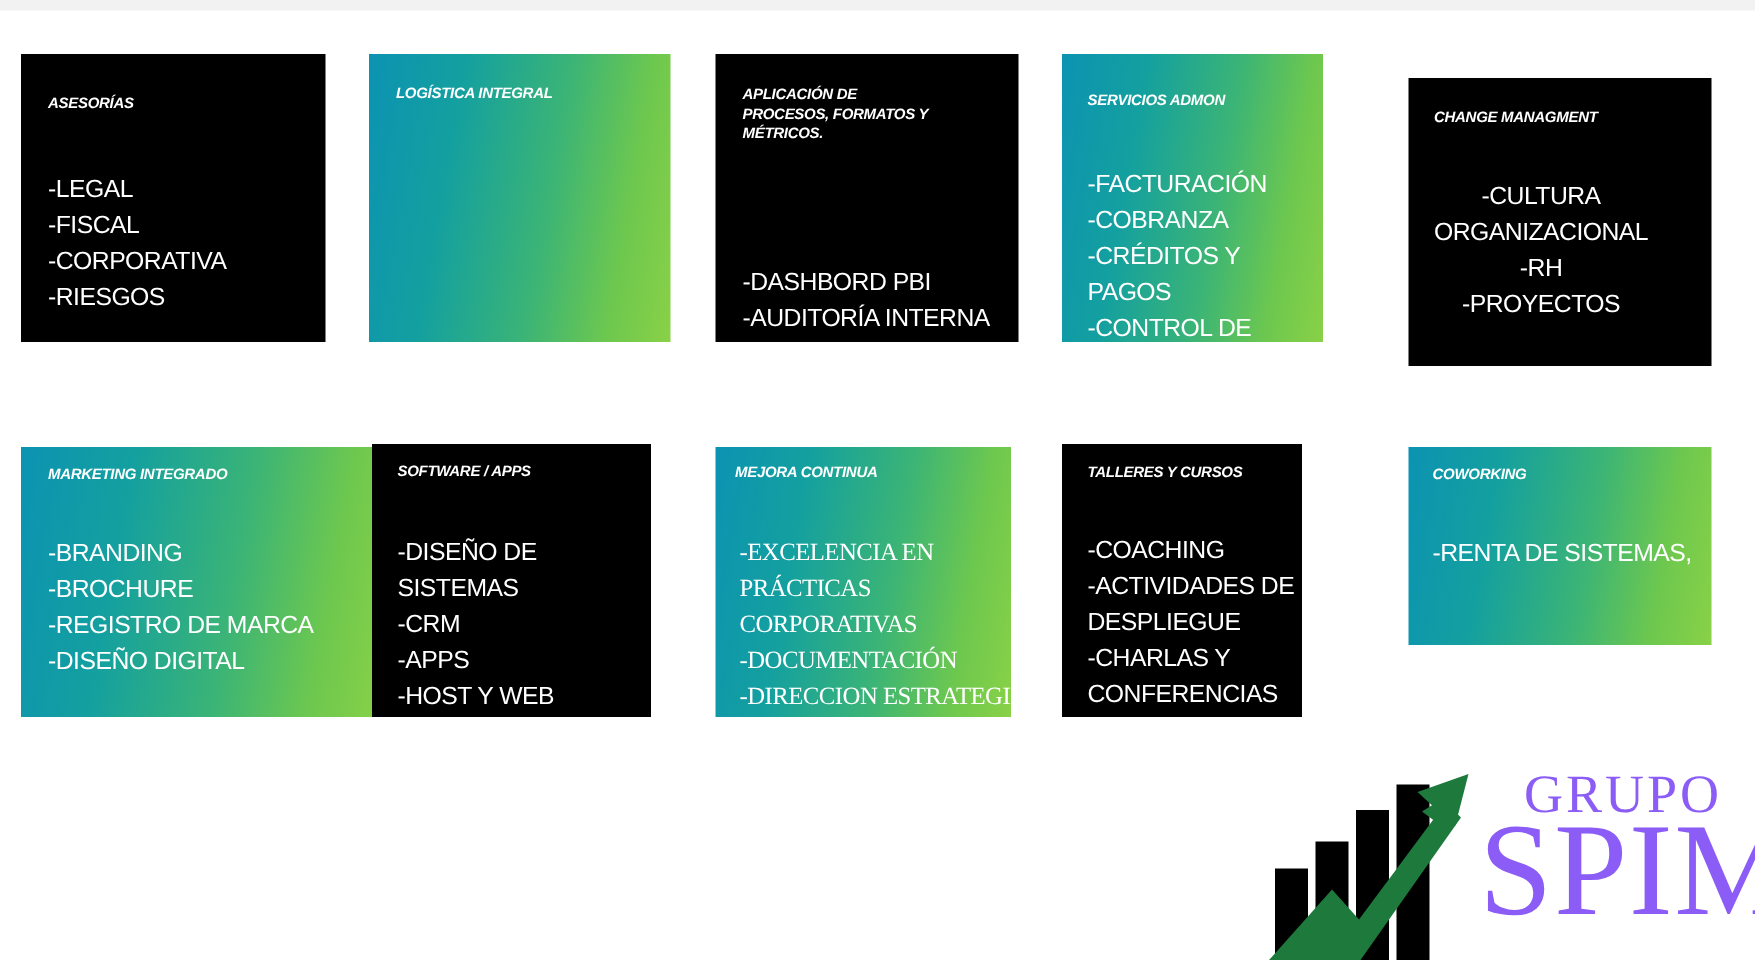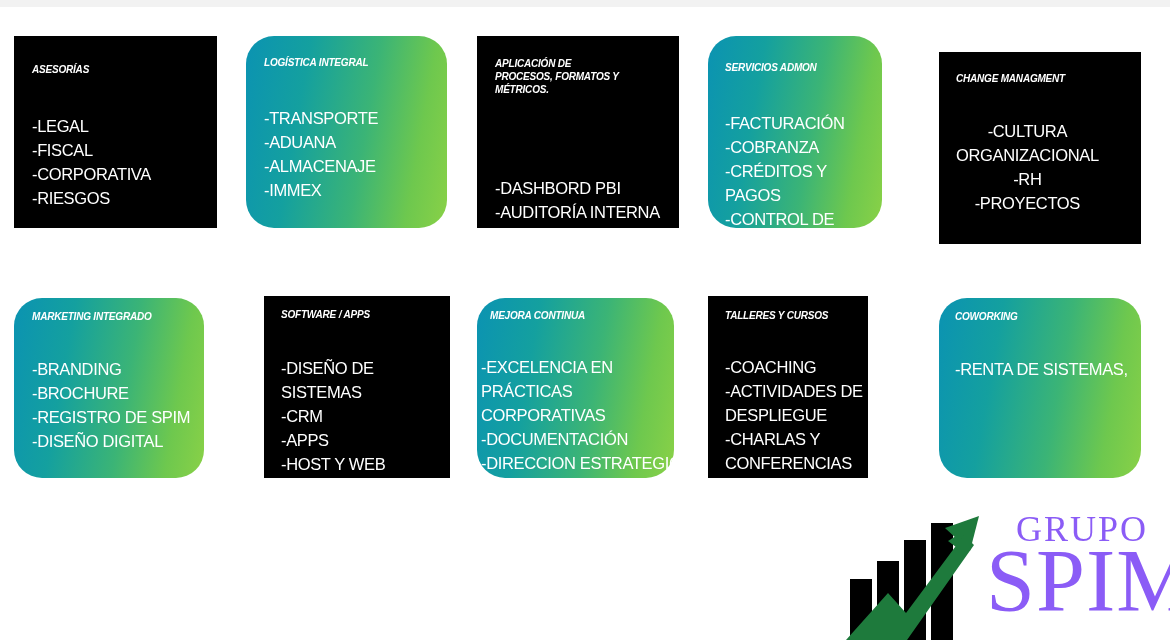--- a/index.html
+++ b/index.html
@@ -26,21 +26,20 @@
 
   .card {
     position: absolute;
     box-sizing: border-box;
     color: #ffffff;
     overflow: visible;
   }
   .card.dark { background: #000000; }
   .card.grad {
     background: linear-gradient(100deg, #0b93b2 0%, #14a09f 28%, #3bb476 58%, #6ec84e 82%, #89d147 100%);
-    border-radius: 28px;
   }
 
   .card-title {
     font-weight: bold;
     font-size: 10px;
     letter-spacing: -0.2px;
     line-height: 1.32;
     white-space: pre-line;
     font-style: italic;
   }
@@ -53,25 +52,25 @@
   }
 
   
   #card-asesorias      { left: 14px;  top: 36px;  width: 203px; height: 192px; }
   #card-logistica      { left: 246px; top: 36px;  width: 201px; height: 192px; }
   #card-aplicacion     { left: 477px; top: 36px;  width: 202px; height: 192px; padding-left: 29px; }
   #card-servicios      { left: 708px; top: 36px;  width: 174px; height: 192px; }
   #card-change         { left: 939px; top: 36px;  width: 202px; height: 192px; margin-top: 16px; }
 
   
-  #card-marketing      { left: 14px;  top: 298px; width: 190px; height: 180px; }
-  #card-software       { left: 264px; top: 296px; width: 186px; height: 182px; }
+  #card-marketing      { left: 14px;  top: 298px; width: 242px; height: 180px; }
+  #card-software       { left: 248px; top: 296px; width: 186px; height: 182px; }
   #card-mejora         { left: 477px; top: 298px; width: 197px; height: 180px; }
   #card-talleres       { left: 708px; top: 296px; width: 160px; height: 182px; }
-  #card-coworking      { left: 939px; top: 298px; width: 202px; height: 180px; }
+  #card-coworking      { left: 939px; top: 298px; width: 202px; height: 132px; }
 
   
   #card-asesorias  .card-title { position:absolute; left:18px;  top:27px; }
   #card-asesorias  .card-list  { position:absolute; left:18px;  top:79px; }
 
   #card-logistica  .card-title { position:absolute; left:18px;  top:20px; }
   #card-logistica  .card-list  { position:absolute; left:18px;  top:71px; }
 
   #card-aplicacion .card-title { position:absolute; left:18px;  top:21px; width:176px; }
   #card-aplicacion .card-list  { position:absolute; left:18px;  top:141px; }
@@ -82,21 +81,21 @@
   #card-change     .card-title { position:absolute; left:17px;  top:20px; }
   #card-change     .card-list  { position:absolute; left:17px;  top:68px;text-align:center; }
 
   #card-marketing  .card-title { position:absolute; left:18px;  top:12px; }
   #card-marketing  .card-list  { position:absolute; left:18px;  top:60px; }
 
   #card-software   .card-title { position:absolute; left:17px;  top:12px; }
   #card-software   .card-list  { position:absolute; left:17px;  top:61px; }
 
   #card-mejora     .card-title { position:absolute; left:13px;  top:11px; }
-  #card-mejora     .card-list  { position:absolute; left:4px;   top:58px; width:214px; }
+  #card-mejora     .card-list  { position:absolute; left:16px;   top:58px; width:214px;font-family:Liberation Serif, serif; }
 
   #card-talleres   .card-title { position:absolute; left:17px;  top:13px; }
   #card-talleres   .card-list  { position:absolute; left:17px;  top:60px; width:210px; }
 
   #card-coworking  .card-title { position:absolute; left:16px;  top:12px; }
   #card-coworking  .card-list  { position:absolute; left:16px;  top:60px; }
 
   
   #logo {
     position: absolute;
@@ -146,24 +145,20 @@
 <div class="card dark" id="card-asesorias">
   <div class="card-title">ASESORÍAS</div>
   <div class="card-list">-LEGAL
 -FISCAL
 -CORPORATIVA
 -RIESGOS</div>
 </div>
 
 <div class="card grad" id="card-logistica">
   <div class="card-title">LOGÍSTICA INTEGRAL</div>
-  <div class="card-list">-TRANSPORTE
--ADUANA
--ALMACENAJE
--IMMEX</div>
 </div>
 
 <div class="card dark" id="card-aplicacion">
   <div class="card-title">APLICACIÓN DE
 PROCESOS, FORMATOS Y
 MÉTRICOS.</div>
   <div class="card-list">-DASHBORD PBI
 -AUDITORÍA INTERNA</div>
 </div>
 
@@ -180,21 +175,21 @@
   <div class="card-list">-CULTURA
 ORGANIZACIONAL
 -RH
 -PROYECTOS</div>
 </div>
 
 <div class="card grad" id="card-marketing">
   <div class="card-title">MARKETING INTEGRADO</div>
   <div class="card-list">-BRANDING
 -BROCHURE
--REGISTRO DE SPIM
+-REGISTRO DE MARCA
 -DISEÑO DIGITAL</div>
 </div>
 
 <div class="card dark" id="card-software">
   <div class="card-title">SOFTWARE / APPS</div>
   <div class="card-list">-DISEÑO DE SISTEMAS
 -CRM
 -APPS
 -HOST Y WEB</div>
 </div>

